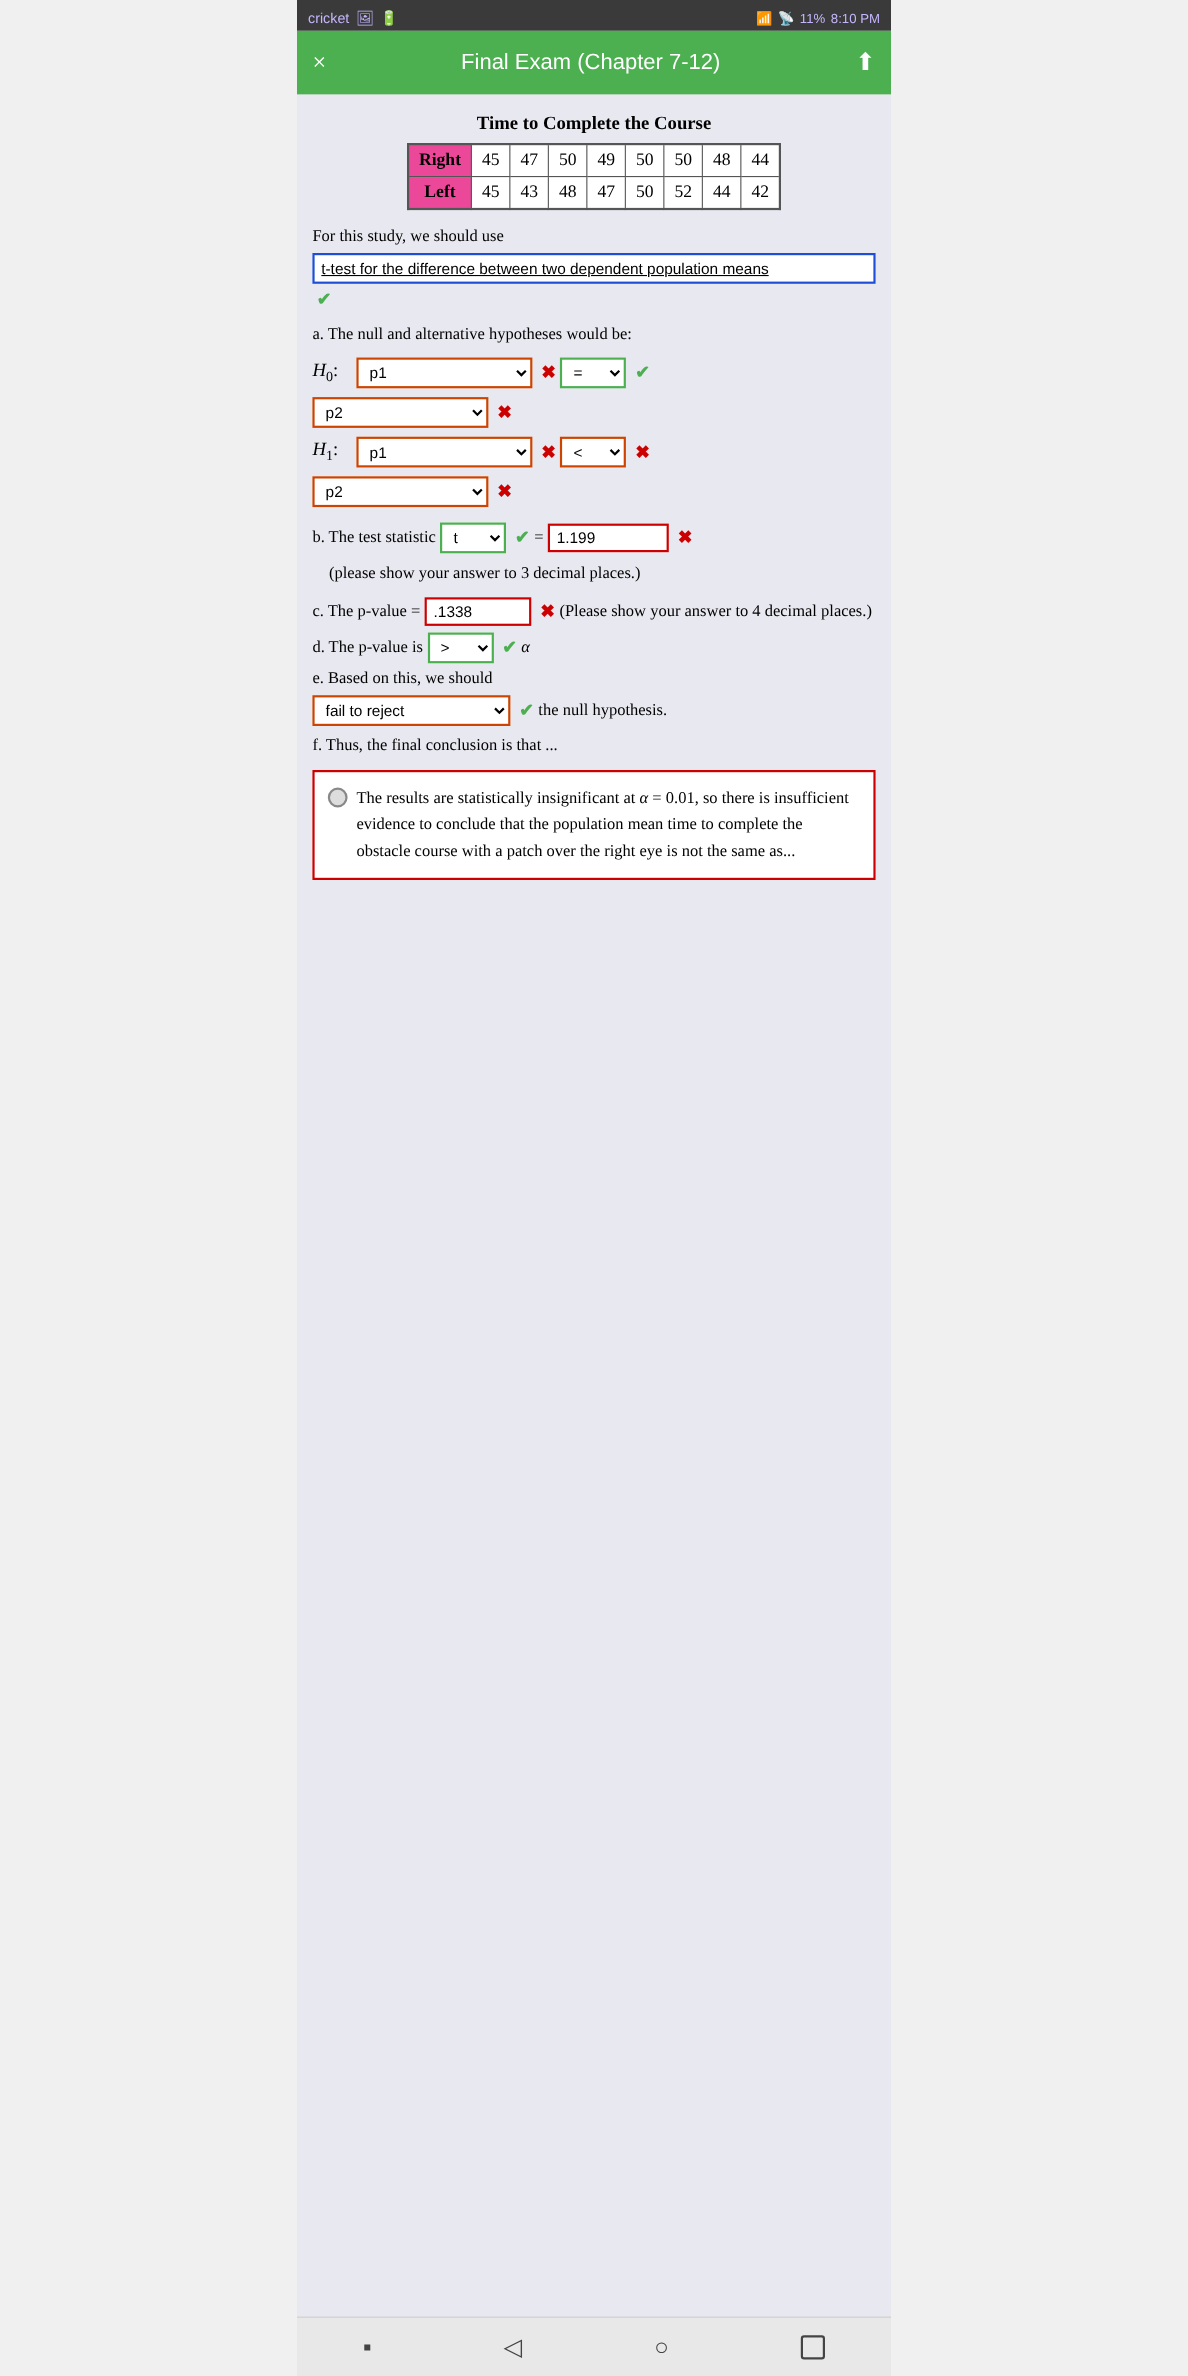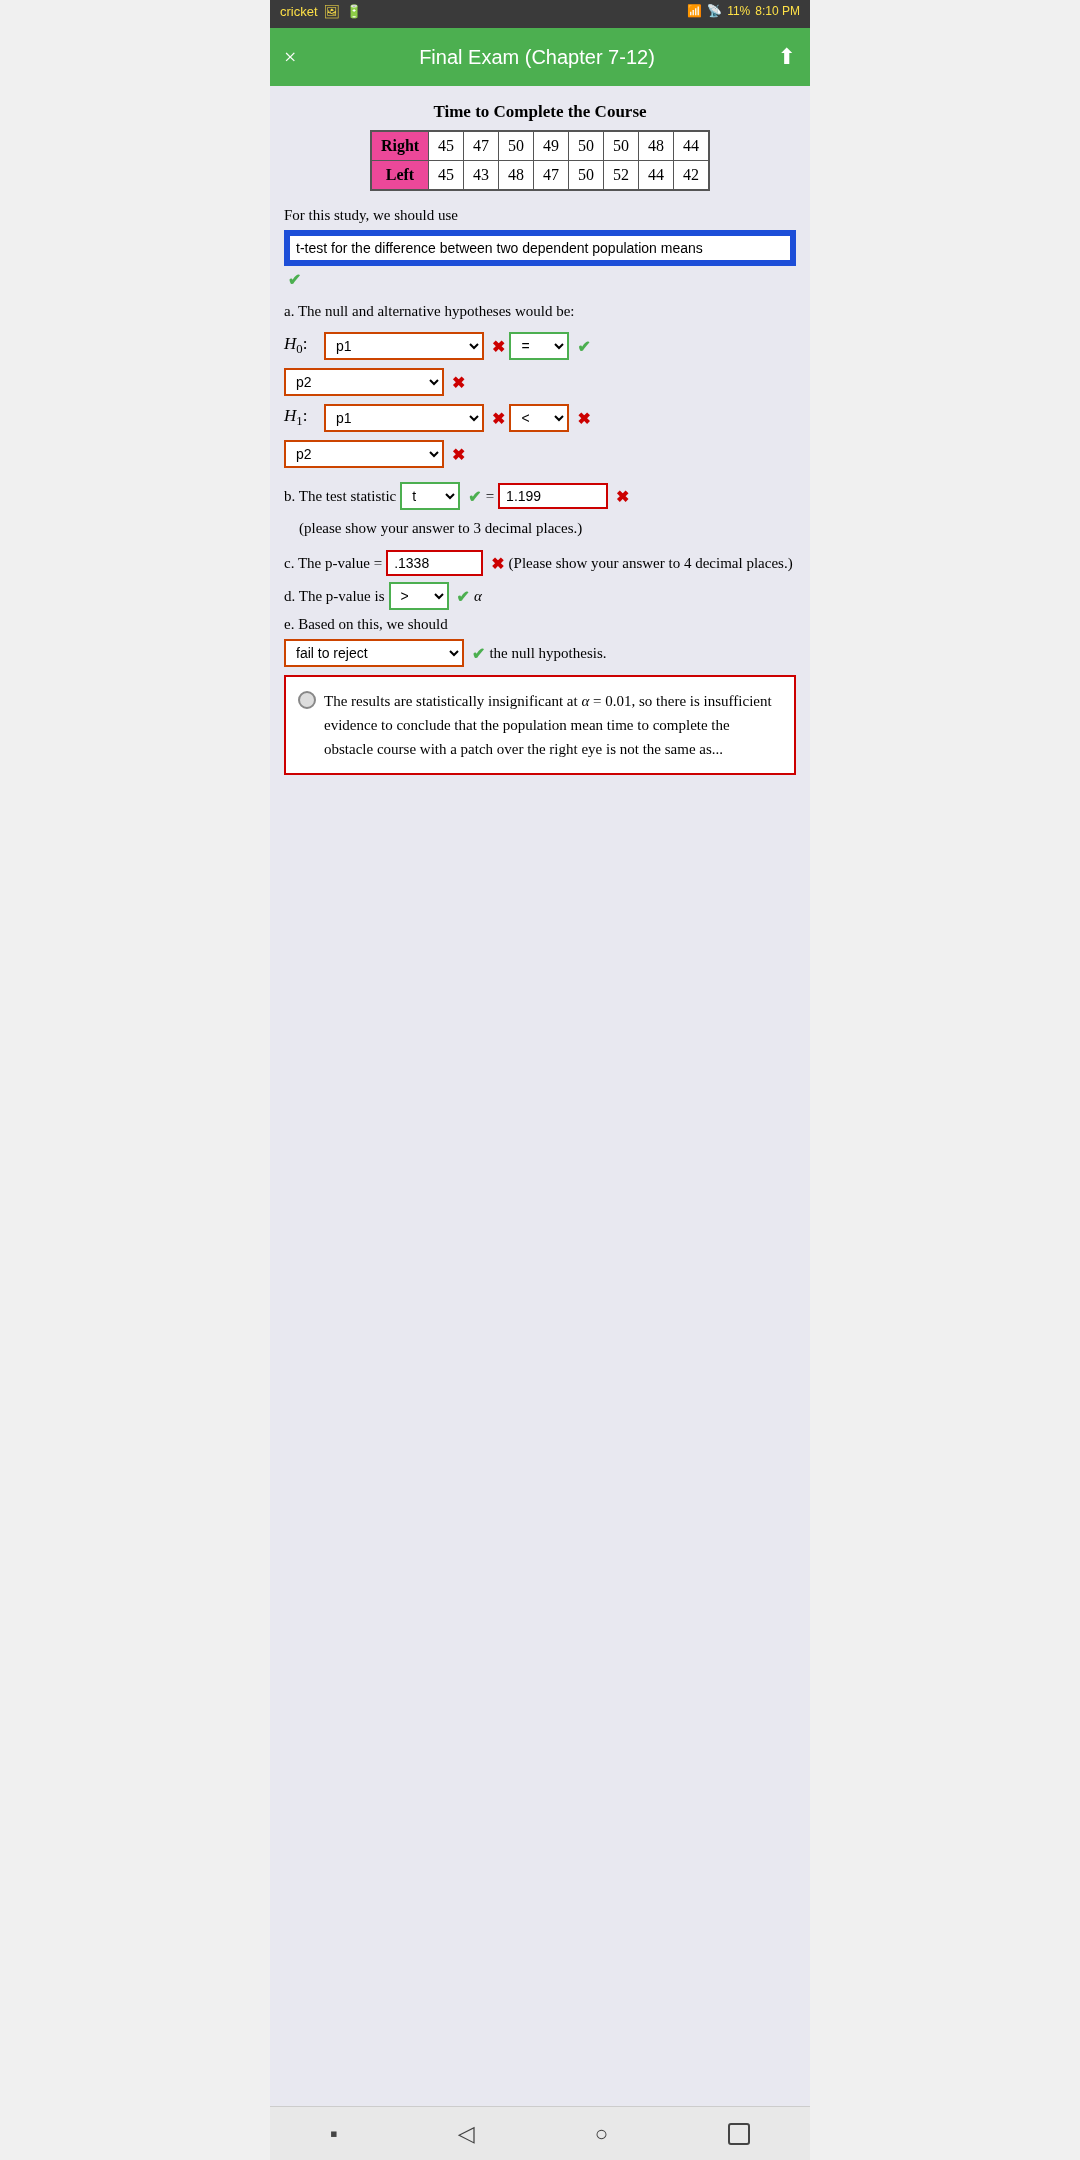--- a/index.html
+++ b/index.html
@@ -8,24 +8,24 @@
       font-family: 'Times New Roman', Times, serif;
       background: #f0f0f0;
       width: 540px;
       margin: 0 auto;
       font-size: 16px;
     }
 
     
     .status-bar {
       background: #3a3a3a;
-      color: #fde047;
+      color: #c4b5fd;
       display: flex;
       justify-content: space-between;
-      align-items: flex-start;
+      align-items: flex-end;
       padding: 4px 10px;
       font-size: 13px;
       font-family: Arial, sans-serif;
       height: 28px;
     }
     .status-left { display: flex; align-items: center; gap: 6px; }
     .status-right { display: flex; align-items: center; gap: 5px; font-size: 12px; }
 
     
     .app-header {
@@ -90,27 +90,28 @@
       margin-bottom: 14px;
     }
 
     .for-study-text {
       font-size: 15px;
       margin-bottom: 6px;
     }
 
     
     .select-box {
-      border: 6px solid #1d4ed8;
+      border: 2px solid #1d4ed8;
       background: white;
       padding: 4px 6px;
       font-size: 14px;
       font-family: Arial, sans-serif;
       cursor: pointer;
       appearance: none;
+      text-decoration: underline;
       -webkit-appearance: none;
     }
     .select-box-wide {
       width: 100%;
     }
     .select-wrapper {
       display: flex;
       align-items: center;
       margin-bottom: 4px;
     }
@@ -382,20 +383,21 @@
     </div>
     <div class="part-row-inline">
       <select class="hyp-select" style="width:180px;">
         <option>fail to reject</option>
         <option>reject</option>
       </select>
       <span class="green-check">✔</span>
       <span>the null hypothesis.</span>
     </div>
 
+    <div class="part-row">f. Thus, the final conclusion is that ...</div>
     <div class="conclusion-box">
       <div class="radio-option">
         <div class="radio-circle"></div>
         <span>
           The results are statistically insignificant at <em>α</em> = 0.01, so there is insufficient evidence to conclude that the population mean time to complete the obstacle course with a patch over the right eye is not the same as...
         </span>
       </div>
     </div>
 
   </div>

